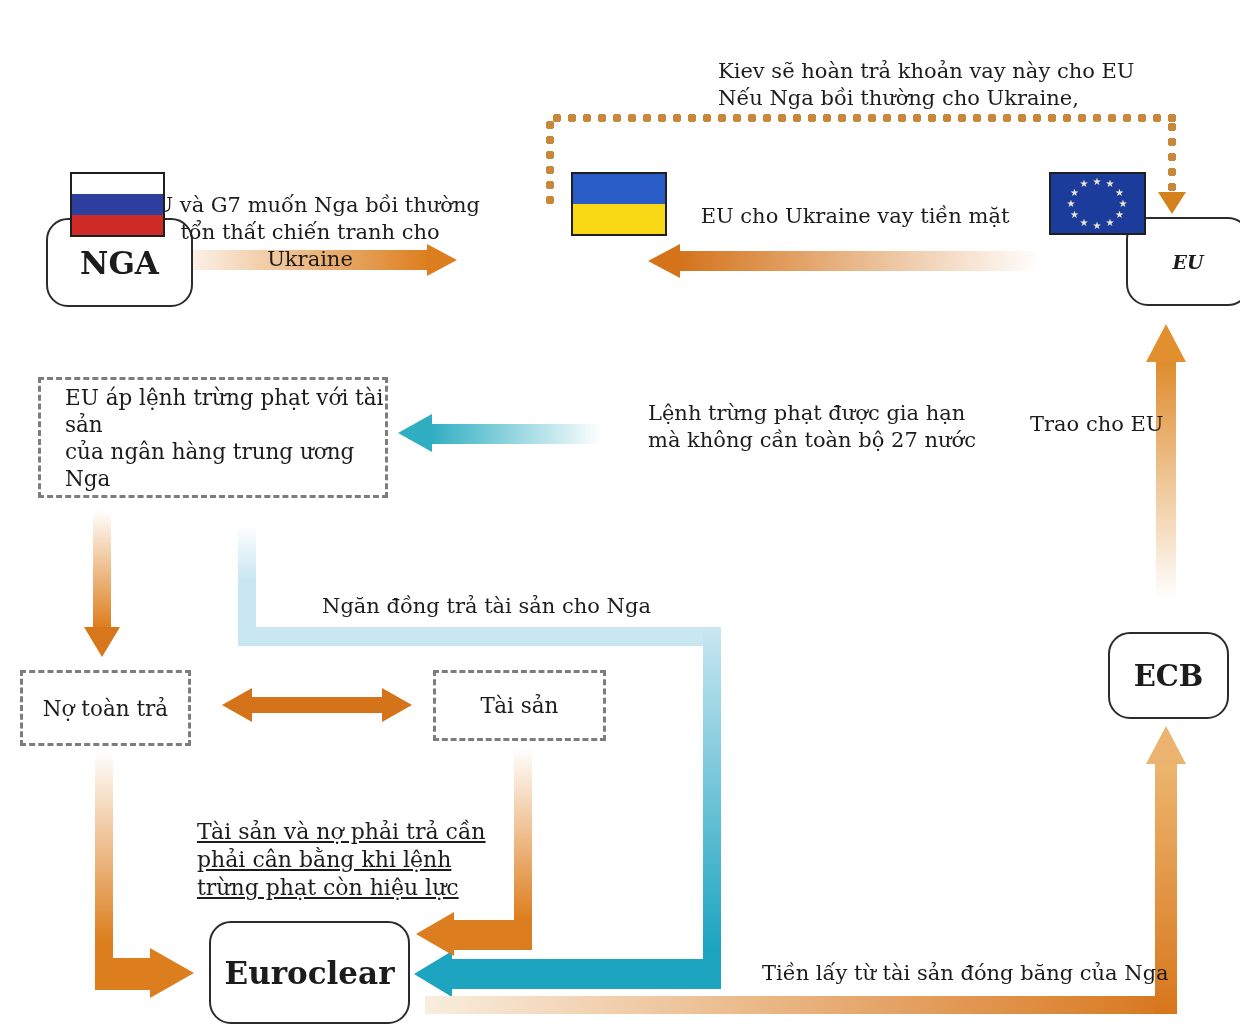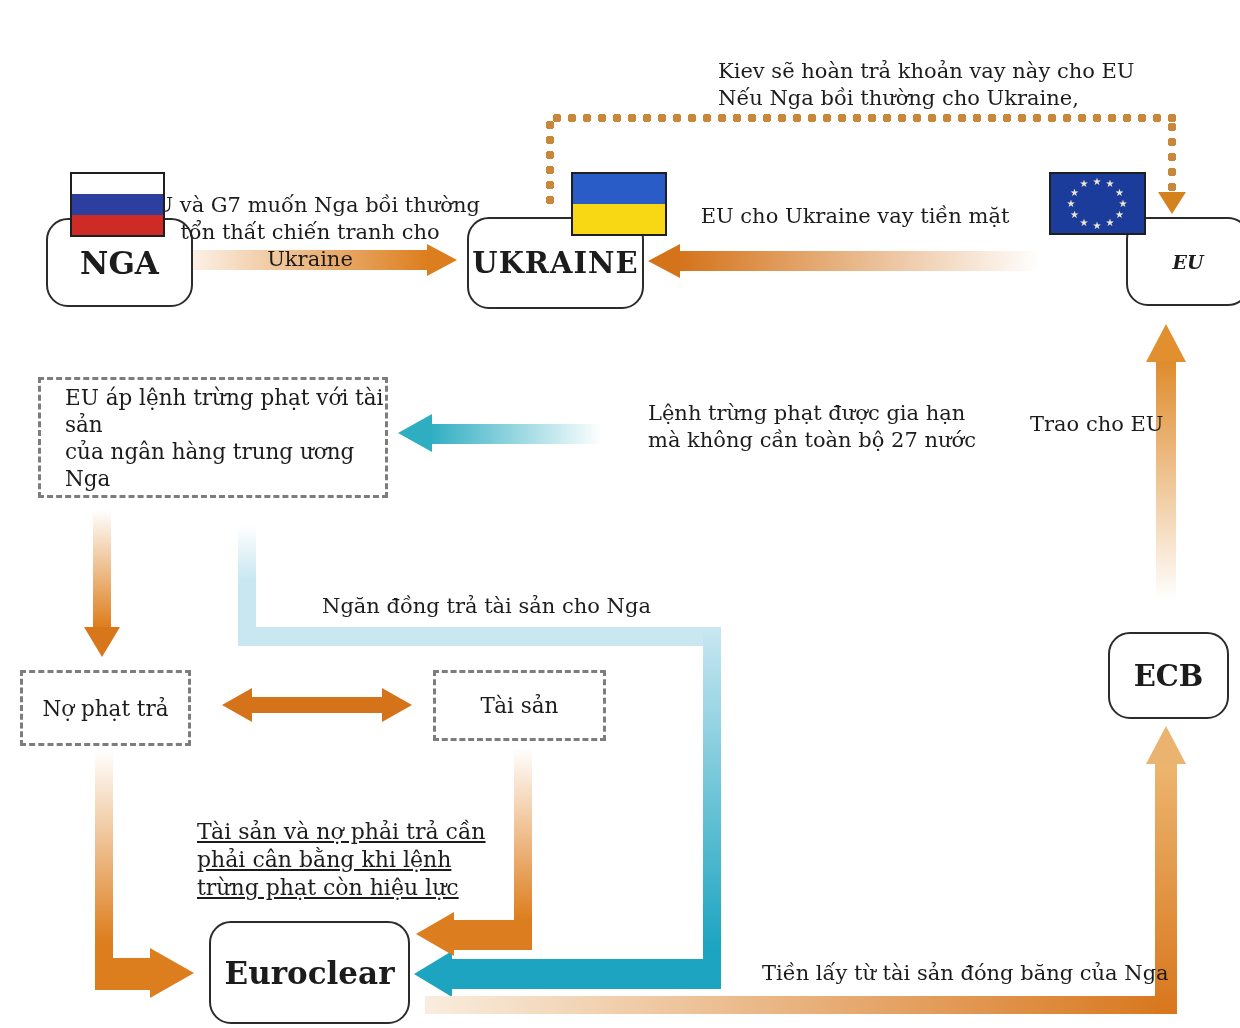--- a/index.html
+++ b/index.html
@@ -97,41 +97,38 @@
   <div class="bar" style="left:425px;top:996px;width:752px;height:18px;background:linear-gradient(to right, #f9edde, #d8761c);"></div>
   <div class="bar" style="left:1155px;top:764px;width:22px;height:250px;background:linear-gradient(to top, #d8761c, #ecb56e);"></div>
   <div class="head head-up" style="left:1146px;top:726px;width:40px;height:38px;background:#eab470;"></div>
 
   <div class="bar" style="left:1156px;top:360px;width:20px;height:240px;background:linear-gradient(to bottom, #de8b2b, rgba(222,139,43,0));"></div>
   <div class="head head-up" style="left:1146px;top:324px;width:40px;height:38px;background:#e2902f;"></div>
 
   <div class="node node-nga">
     <span>NGA</span>
   </div>
-  <div class="node node-ukraine">
-    <span>UKRAINE</span>
-  </div>
   <div class="node node-eu">
     <span>EU</span>
   </div>
   <div class="node node-ecb">
     <span>ECB</span>
   </div>
   <div class="node node-euroclear">
     <span>Euroclear</span>
   </div>
 
   <div class="dashedbox box-sanctions">
     <div>
       <div>EU áp lệnh trừng phạt với tài sản</div>
       <div>của ngân hàng trung ương Nga</div>
     </div>
   </div>
   <div class="dashedbox box-liab">
-    <span>Nợ phạt trả</span>
+    <span>Nợ toàn trả</span>
   </div>
   <div class="dashedbox box-assets">
     <span>Tài sản</span>
   </div>
 
   <div class="flag flag-ru">
     <div class="s1"></div>
       <div class="s2"></div>
       <div class="s3"></div>
   </div>

